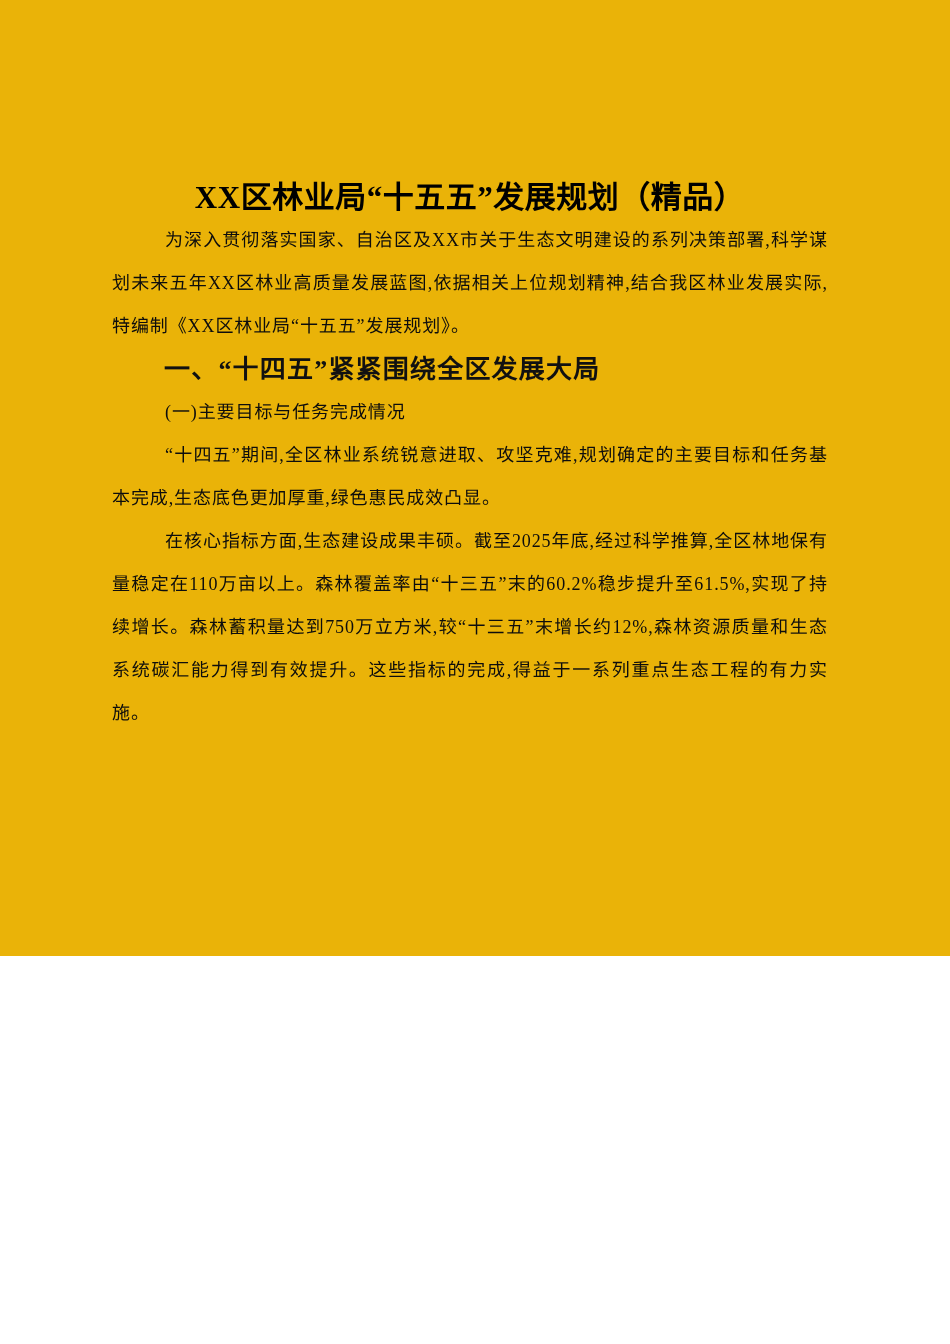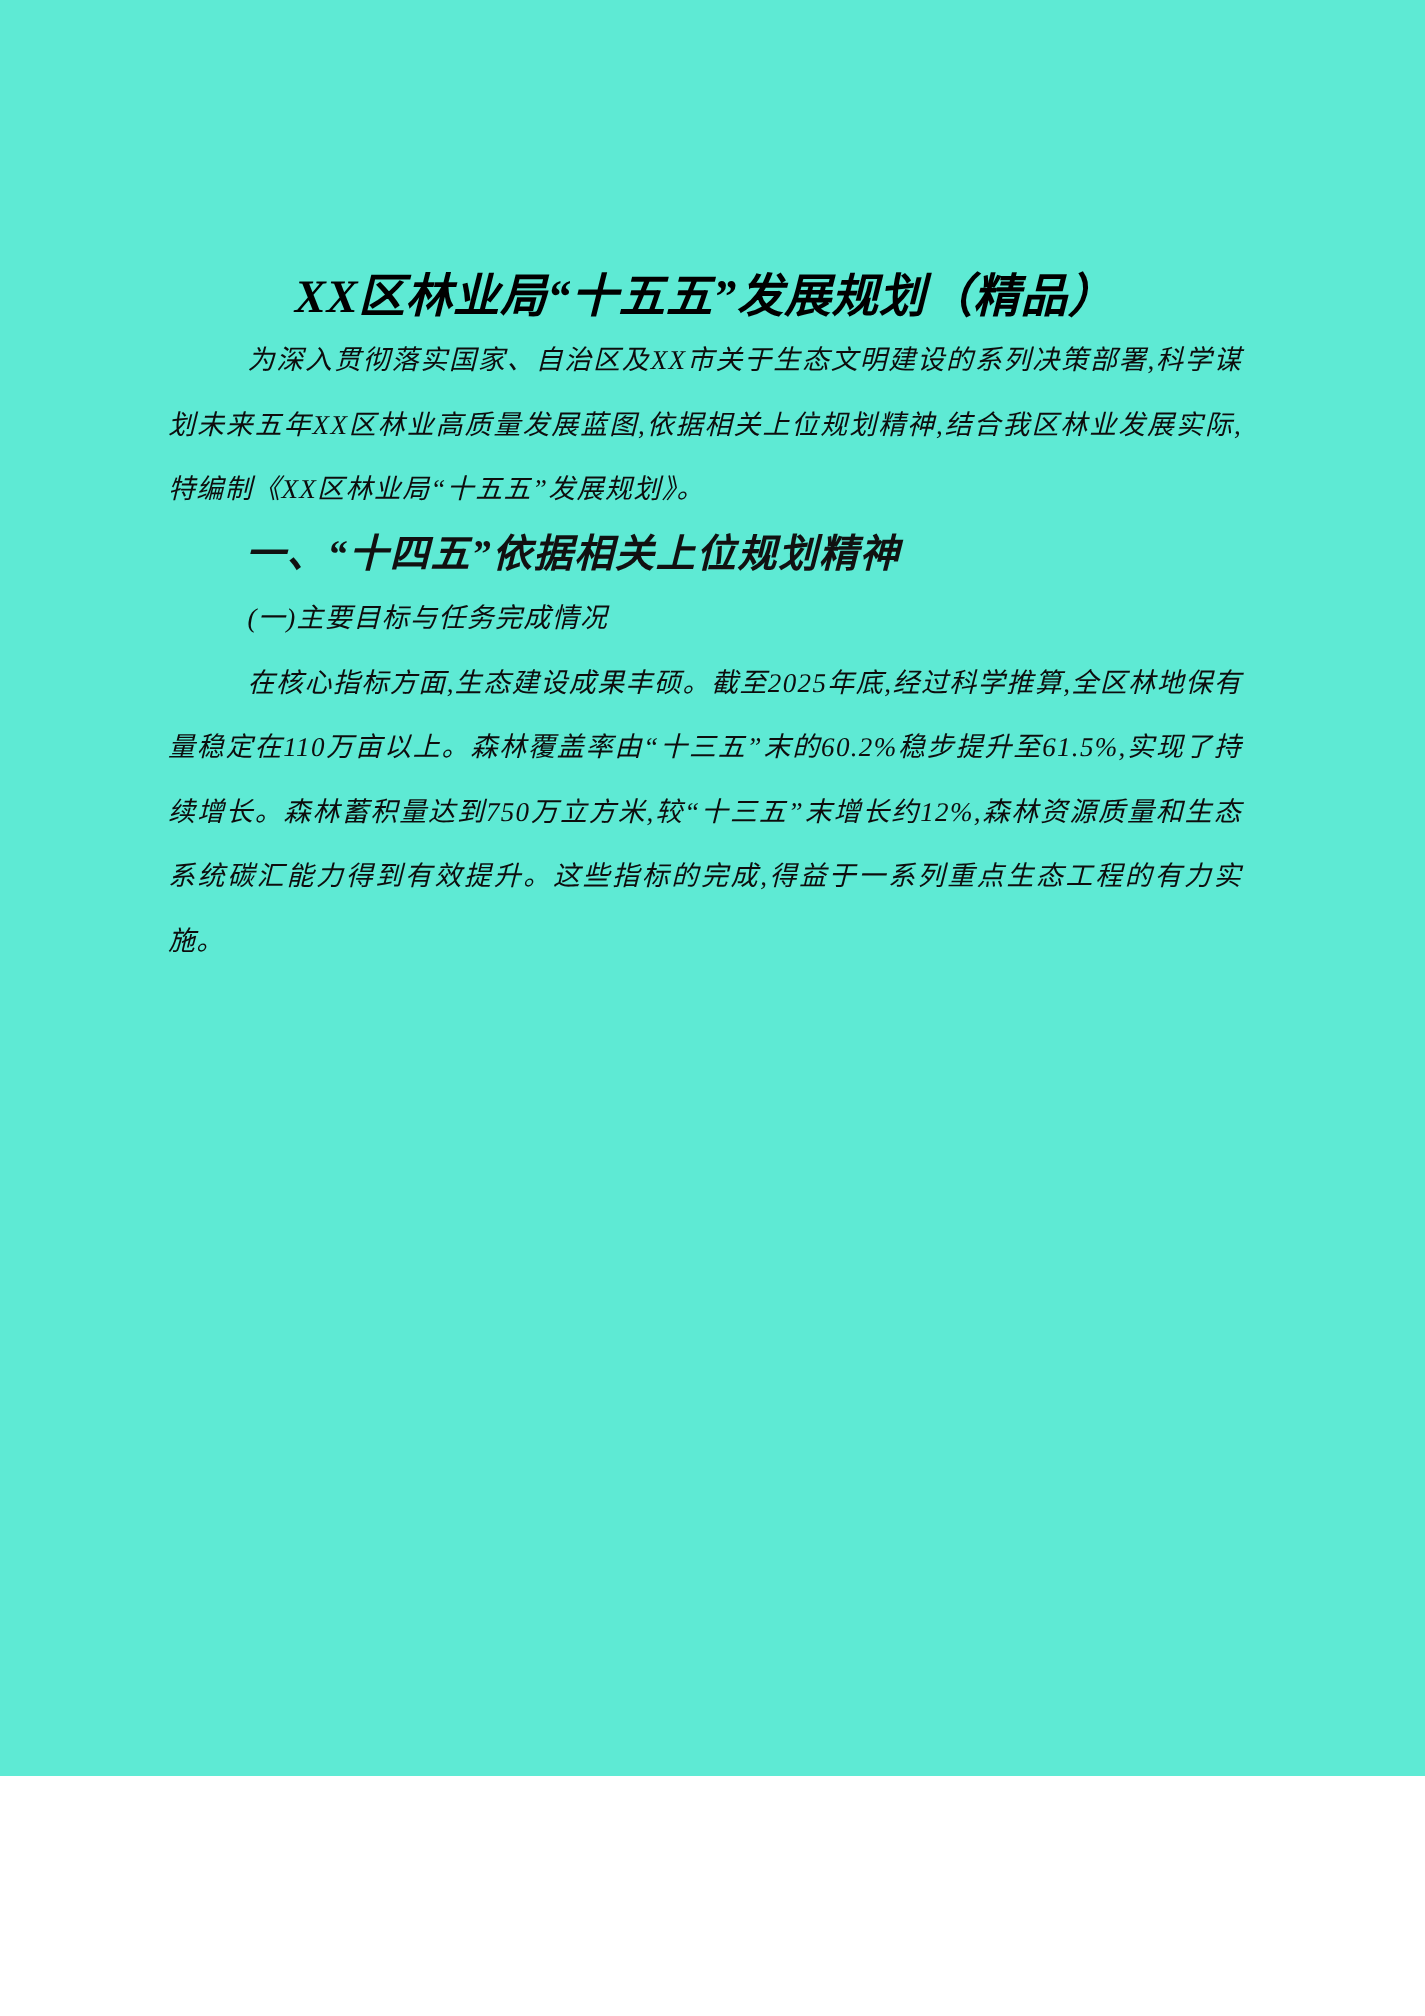--- a/index.html
+++ b/index.html
@@ -5,26 +5,25 @@
 <style>
   html, body {
     margin: 0;
     padding: 0;
     background: #ffffff;
   }
 
   .page {
     position: relative;
     width: 950px;
-    height: 1184px;
+    height: 956px;
     margin: 0 auto;
-    background: #5eead4;
+    background: #eab308;
     overflow: hidden;
     box-sizing: border-box;
-    font-style: italic;
   }
 
   .content {
     position: absolute;
     left: 112px;
     top: 0;
     width: 716px;
   }
 
   
@@ -84,23 +83,24 @@
 </head>
 <body>
 
 <div class="page">
   <div class="content">
 
     <h1 class="doc-title">XX区林业局“十五五”发展规划（精品）</h1>
 
     <p class="para">为深入贯彻落实国家、自治区及XX市关于生态文明建设的系列决策部署,科学谋划未来五年XX区林业高质量发展蓝图,依据相关上位规划精神,结合我区林业发展实际,特编制《XX区林业局“十五五”发展规划》。</p>
 
-    <h2 class="heading-1">一、“十四五”依据相关上位规划精神</h2>
+    <h2 class="heading-1">一、“十四五”紧紧围绕全区发展大局</h2>
 
 
     <p class="para sub-heading">(一)主要目标与任务完成情况</p>
 
+    <p class="para">“十四五”期间,全区林业系统锐意进取、攻坚克难,规划确定的主要目标和任务基本完成,生态底色更加厚重,绿色惠民成效凸显。</p>
 
     <p class="para">在核心指标方面,生态建设成果丰硕。截至2025年底,经过科学推算,全区林地保有量稳定在110万亩以上。森林覆盖率由“十三五”末的60.2%稳步提升至61.5%,实现了持续增长。森林蓄积量达到750万立方米,较“十三五”末增长约12%,森林资源质量和生态系统碳汇能力得到有效提升。这些指标的完成,得益于一系列重点生态工程的有力实施。</p>
 
 
   </div>
 </div>
 
 </body></html>

